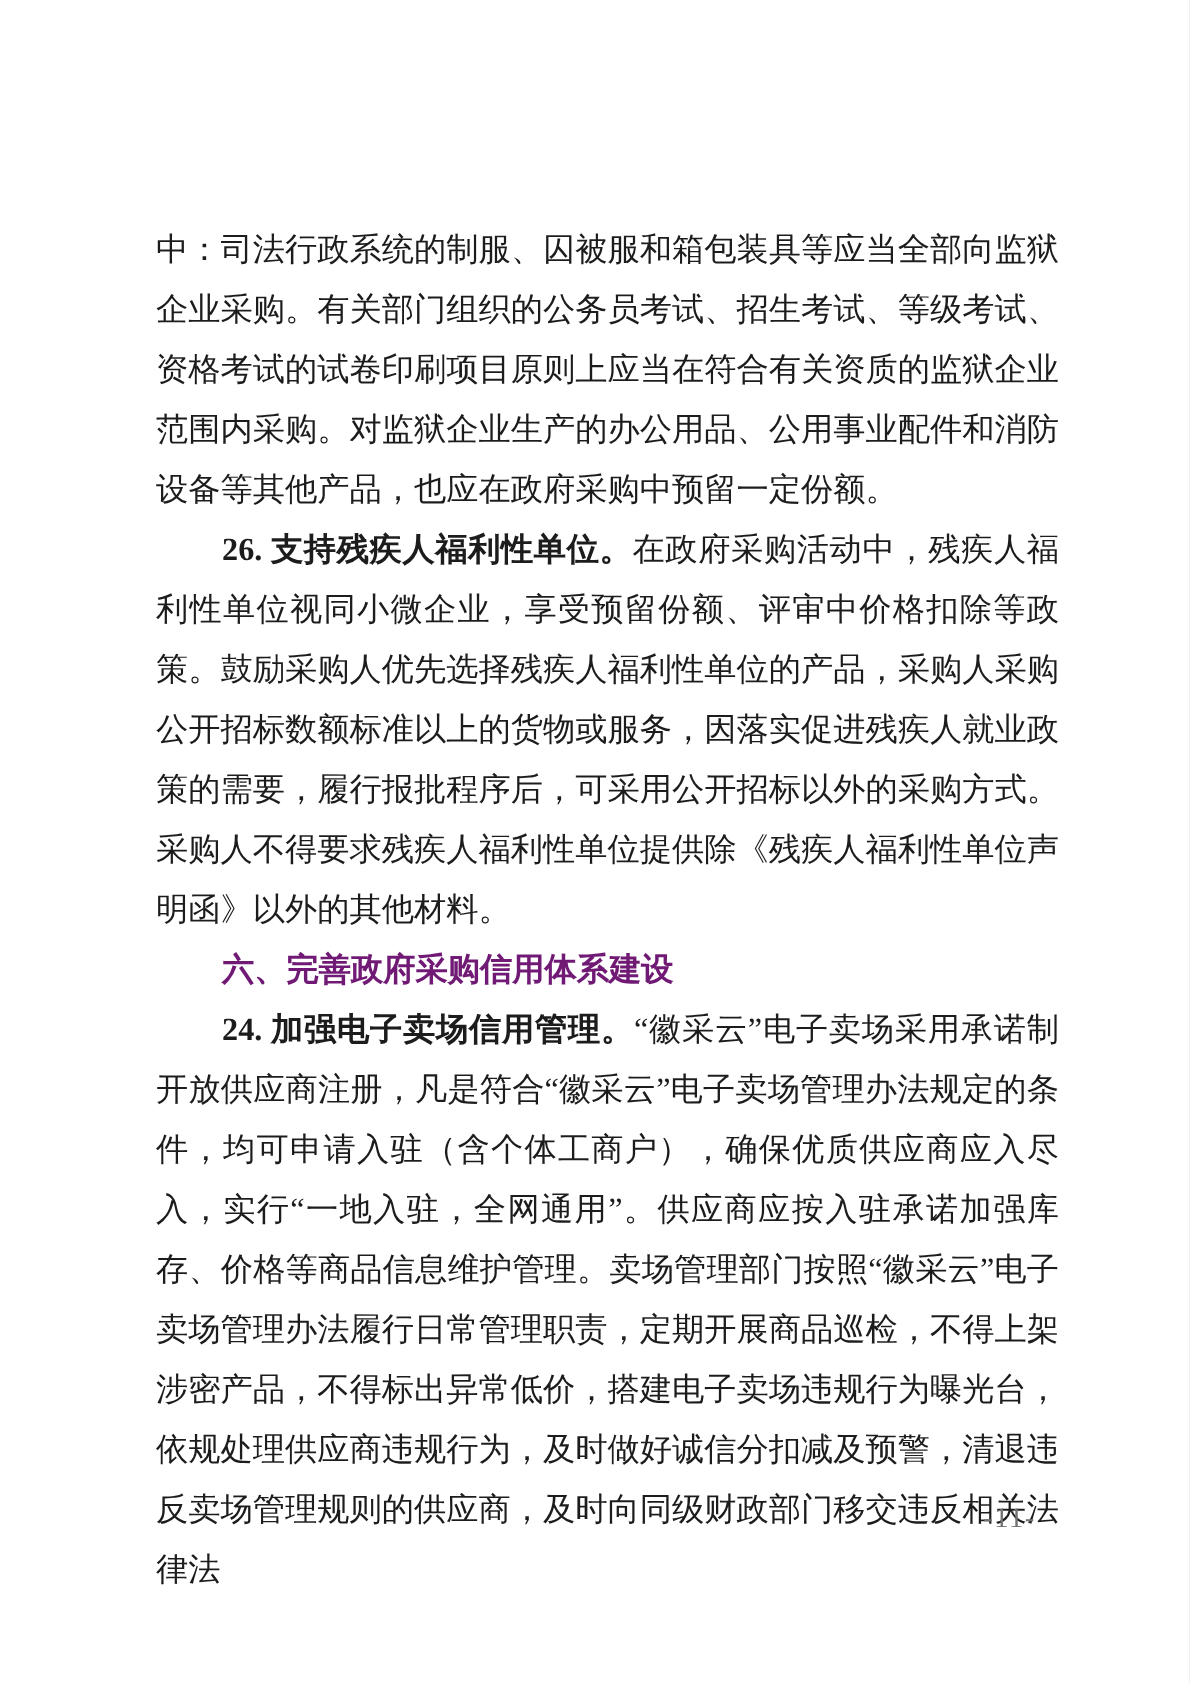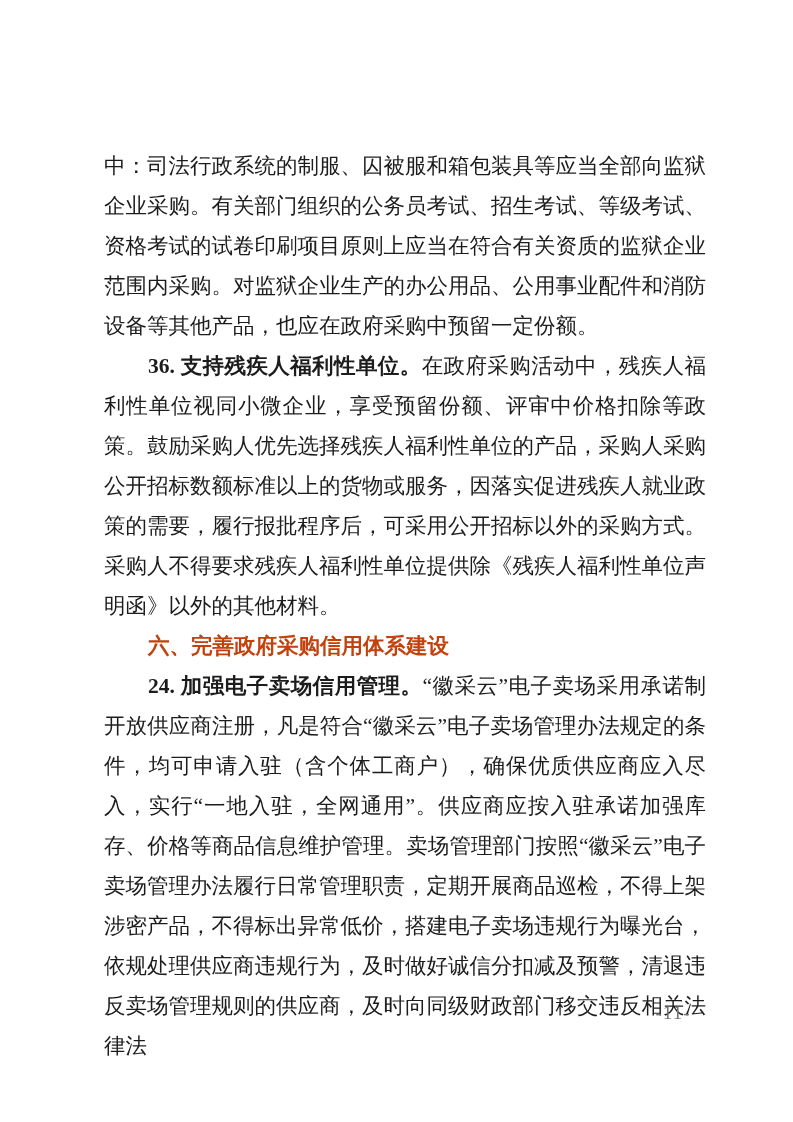--- a/index.html
+++ b/index.html
@@ -38,21 +38,21 @@
     font-weight: bold;
   }
   .section-heading {
     margin: 0;
     padding: 0;
     text-indent: 44px;
     font-family: "Liberation Sans", "DejaVu Sans", sans-serif;
     font-weight: bold;
     font-size: 21.5px;
     line-height: 40px;
-    color: #c2410c;
+    color: #701a75;
   }
   .page-number {
     position: absolute;
     top: 1000px;
     left: 628px;
     width: 90px;
     text-align: center;
     font-size: 19px;
     line-height: 26px;
     letter-spacing: 1px;
@@ -62,21 +62,21 @@
 </style>
 </head>
 <body>
 
 <div class="page">
 
   <div class="text-block">
 
     <p class="para">中：司法行政系统的制服、囚被服和箱包装具等应当全部向监狱企业采购。有关部门组织的公务员考试、招生考试、等级考试、资格考试的试卷印刷项目原则上应当在符合有关资质的监狱企业范围内采购。对监狱企业生产的办公用品、公用事业配件和消防设备等其他产品，也应在政府采购中预留一定份额。</p>
 
-    <p class="para indent"><span class="para-lead">36. 支持残疾人福利性单位。</span><span>在政府采购活动中，残疾人福利性单位视同小微企业，享受预留份额、评审中价格扣除等政策。鼓励采购人优先选择残疾人福利性单位的产品，采购人采购公开招标数额标准以上的货物或服务，因落实促进残疾人就业政策的需要，履行报批程序后，可采用公开招标以外的采购方式。采购人不得要求残疾人福利性单位提供除《残疾人福利性单位声明函》以外的其他材料。</span></p>
+    <p class="para indent"><span class="para-lead">26. 支持残疾人福利性单位。</span><span>在政府采购活动中，残疾人福利性单位视同小微企业，享受预留份额、评审中价格扣除等政策。鼓励采购人优先选择残疾人福利性单位的产品，采购人采购公开招标数额标准以上的货物或服务，因落实促进残疾人就业政策的需要，履行报批程序后，可采用公开招标以外的采购方式。采购人不得要求残疾人福利性单位提供除《残疾人福利性单位声明函》以外的其他材料。</span></p>
 
     <h2 class="section-heading">六、完善政府采购信用体系建设</h2>
 
     <p class="para indent"><span class="para-lead">24. 加强电子卖场信用管理。</span><span>“徽采云”电子卖场采用承诺制开放供应商注册，凡是符合“徽采云”电子卖场管理办法规定的条件，均可申请入驻（含个体工商户），确保优质供应商应入尽入，实行“一地入驻，全网通用”。供应商应按入驻承诺加强库存、价格等商品信息维护管理。卖场管理部门按照“徽采云”电子卖场管理办法履行日常管理职责，定期开展商品巡检，不得上架涉密产品，不得标出异常低价，搭建电子卖场违规行为曝光台，依规处理供应商违规行为，及时做好诚信分扣减及预警，清退违反卖场管理规则的供应商，及时向同级财政部门移交违反相关法律法</span></p>
 
   </div>
 
   <div class="page-number">-11-</div>
 
 </div>

